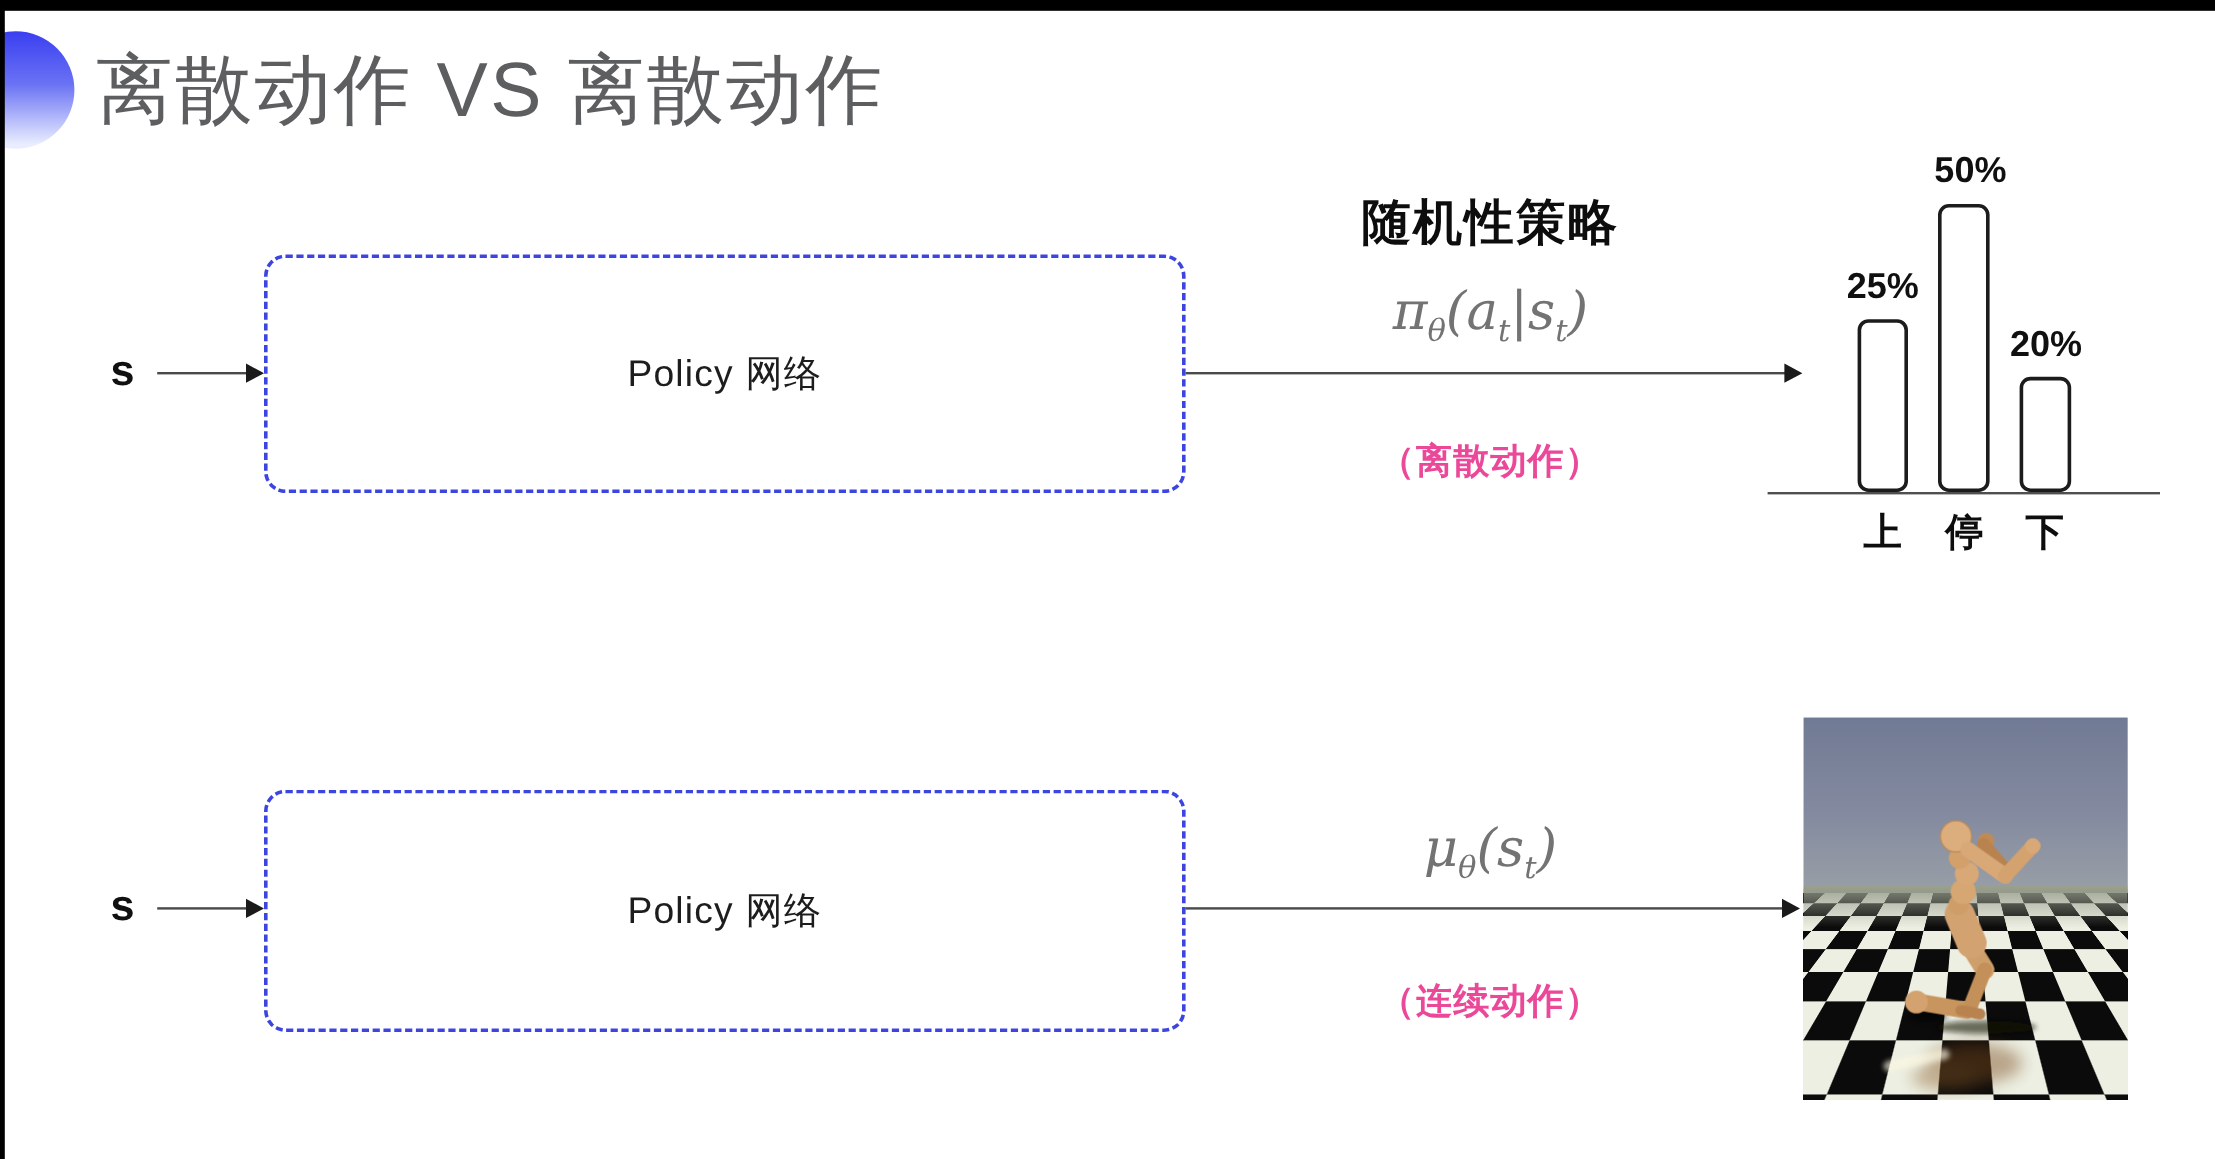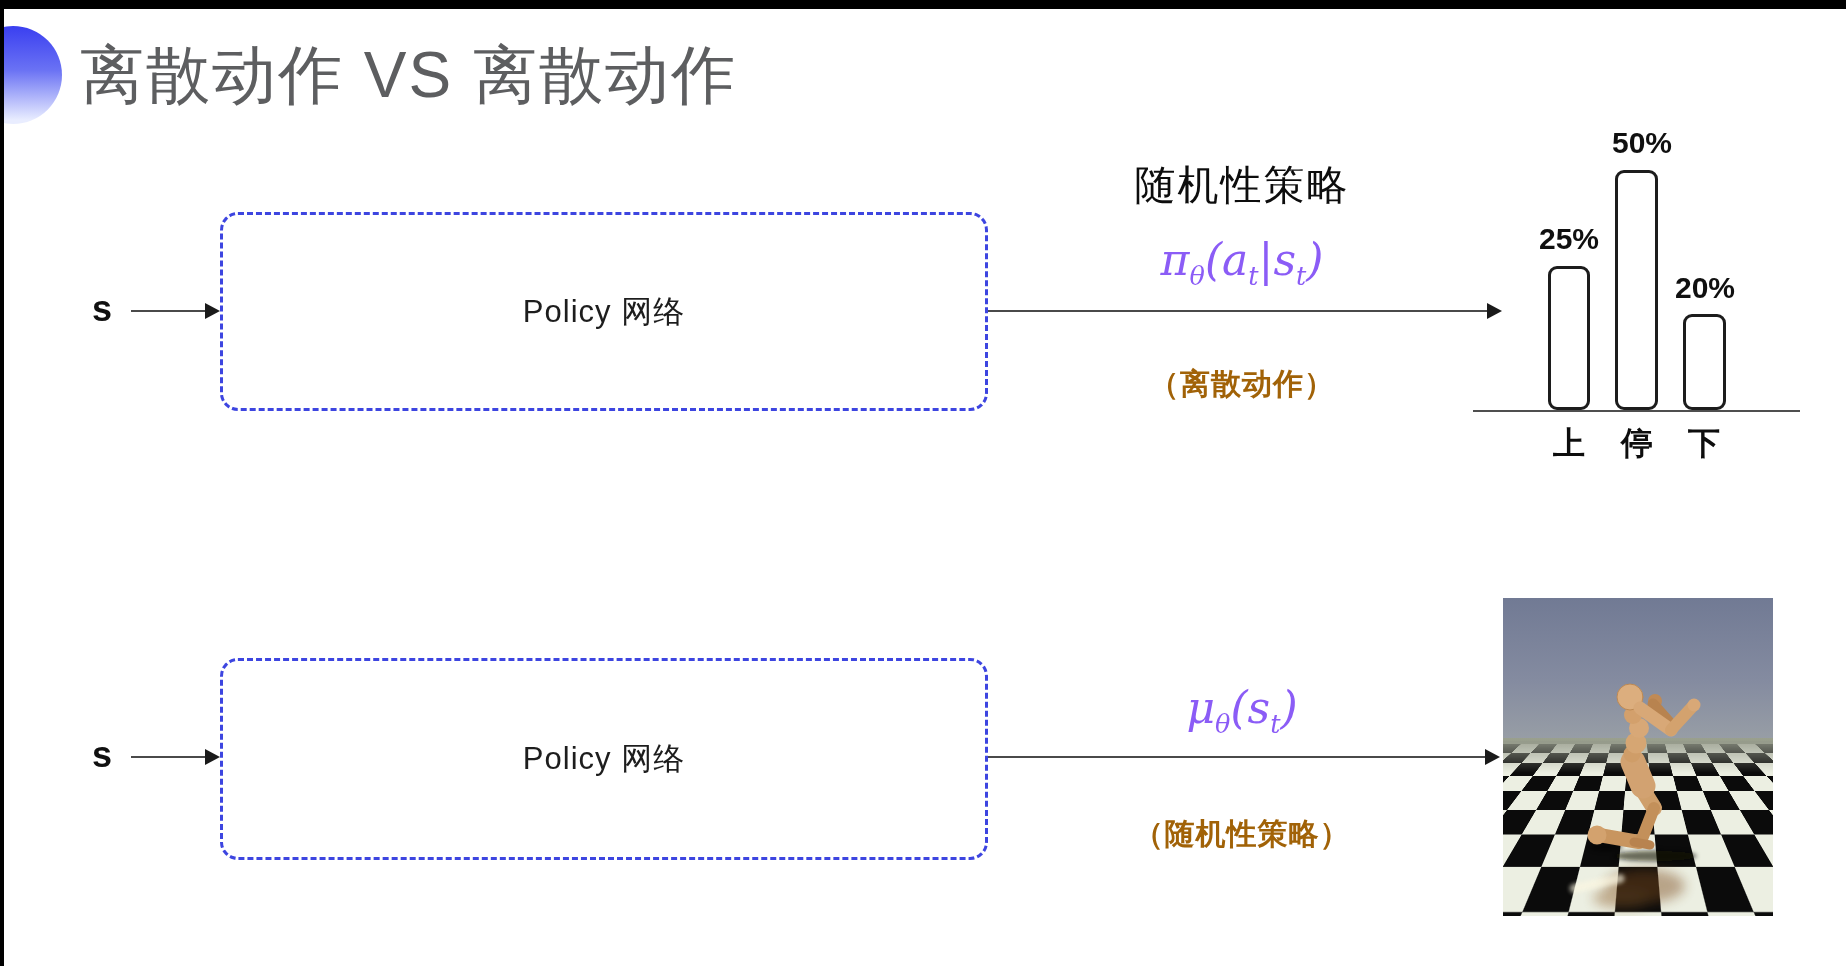--- a/index.html
+++ b/index.html
@@ -43,29 +43,29 @@
   .policy-box{
     position:absolute;border:3px dashed #3d45e0;border-radius:18px;background:#fff;
     display:flex;align-items:center;justify-content:center;
   }
   .box1{left:220px;top:212px;width:762px;height:193px;}
   .box2{left:220px;top:658px;width:762px;height:196px;}
   .policy-box .box-label{font-size:31px;color:#1d1d1d;letter-spacing:1px;}
 
   
   .rtext{position:absolute;left:1042px;width:400px;text-align:center;white-space:nowrap;}
-  .policy-type{font-size:41px;font-weight:400;color:#0d0d0d;letter-spacing:2px;}
+  .policy-type{font-size:41px;font-weight:700;color:#0d0d0d;letter-spacing:2px;}
   .pt1{top:158px;}
   .pt2{top:620px;}
   .formula{font-family:"DejaVu Serif","Liberation Serif",serif;font-style:italic;
-    font-size:44px;color:#8b5cf6;}
+    font-size:44px;color:#737373;}
   .formula sub{font-size:0.58em;font-style:italic;}
   .f1{top:234px;}
   .f2{top:682px;}
-  .action-note{font-size:30px;font-weight:600;color:#a16207;letter-spacing:1px;}
+  .action-note{font-size:30px;font-weight:600;color:#ec4899;letter-spacing:1px;}
   .n1{top:364px;}
   .n2{top:814px;}
 
   
   .chart{position:absolute;left:1460px;top:95px;width:386px;height:370px;}
   .chart-baseline{position:absolute;left:13px;top:315px;width:327px;height:2px;background:#4f4f4f;}
   .bar{position:absolute;bottom:55px;background:#fff;border:3px solid #1c1c1c;border-radius:9px;box-sizing:border-box;}
   .bar-a{left:88px;width:42px;}
   .bar-b{left:155px;width:43px;}
   .bar-c{left:223px;width:43px;}
@@ -139,21 +139,21 @@
   <div class="arrow-head in2-head"></div>
 
   <div class="policy-box box2">
     <span class="box-label">Policy 网络</span>
   </div>
 
   <div class="arrow-line out2-line"></div>
   <div class="arrow-head out2-head"></div>
 
   <div class="rtext formula f2"><span>μ</span><sub>θ</sub><span>(s</span><sub>t</sub><span>)</span></div>
-  <div class="rtext action-note n2">（随机性策略）</div>
+  <div class="rtext action-note n2">（连续动作）</div>
 
   <div class="mujoco">
     <div class="mj-sky"></div>
     <div class="mj-band"></div>
     <div class="mj-floor"></div>
     <div class="mj-haze"></div>
     <svg class="mj-svg" width="270" height="318" viewBox="0 0 270 318">
       <defs>
         <filter id="b1" x="-50%" y="-50%" width="200%" height="200%">
             <feGaussianBlur stdDeviation="2.2"></feGaussianBlur>

